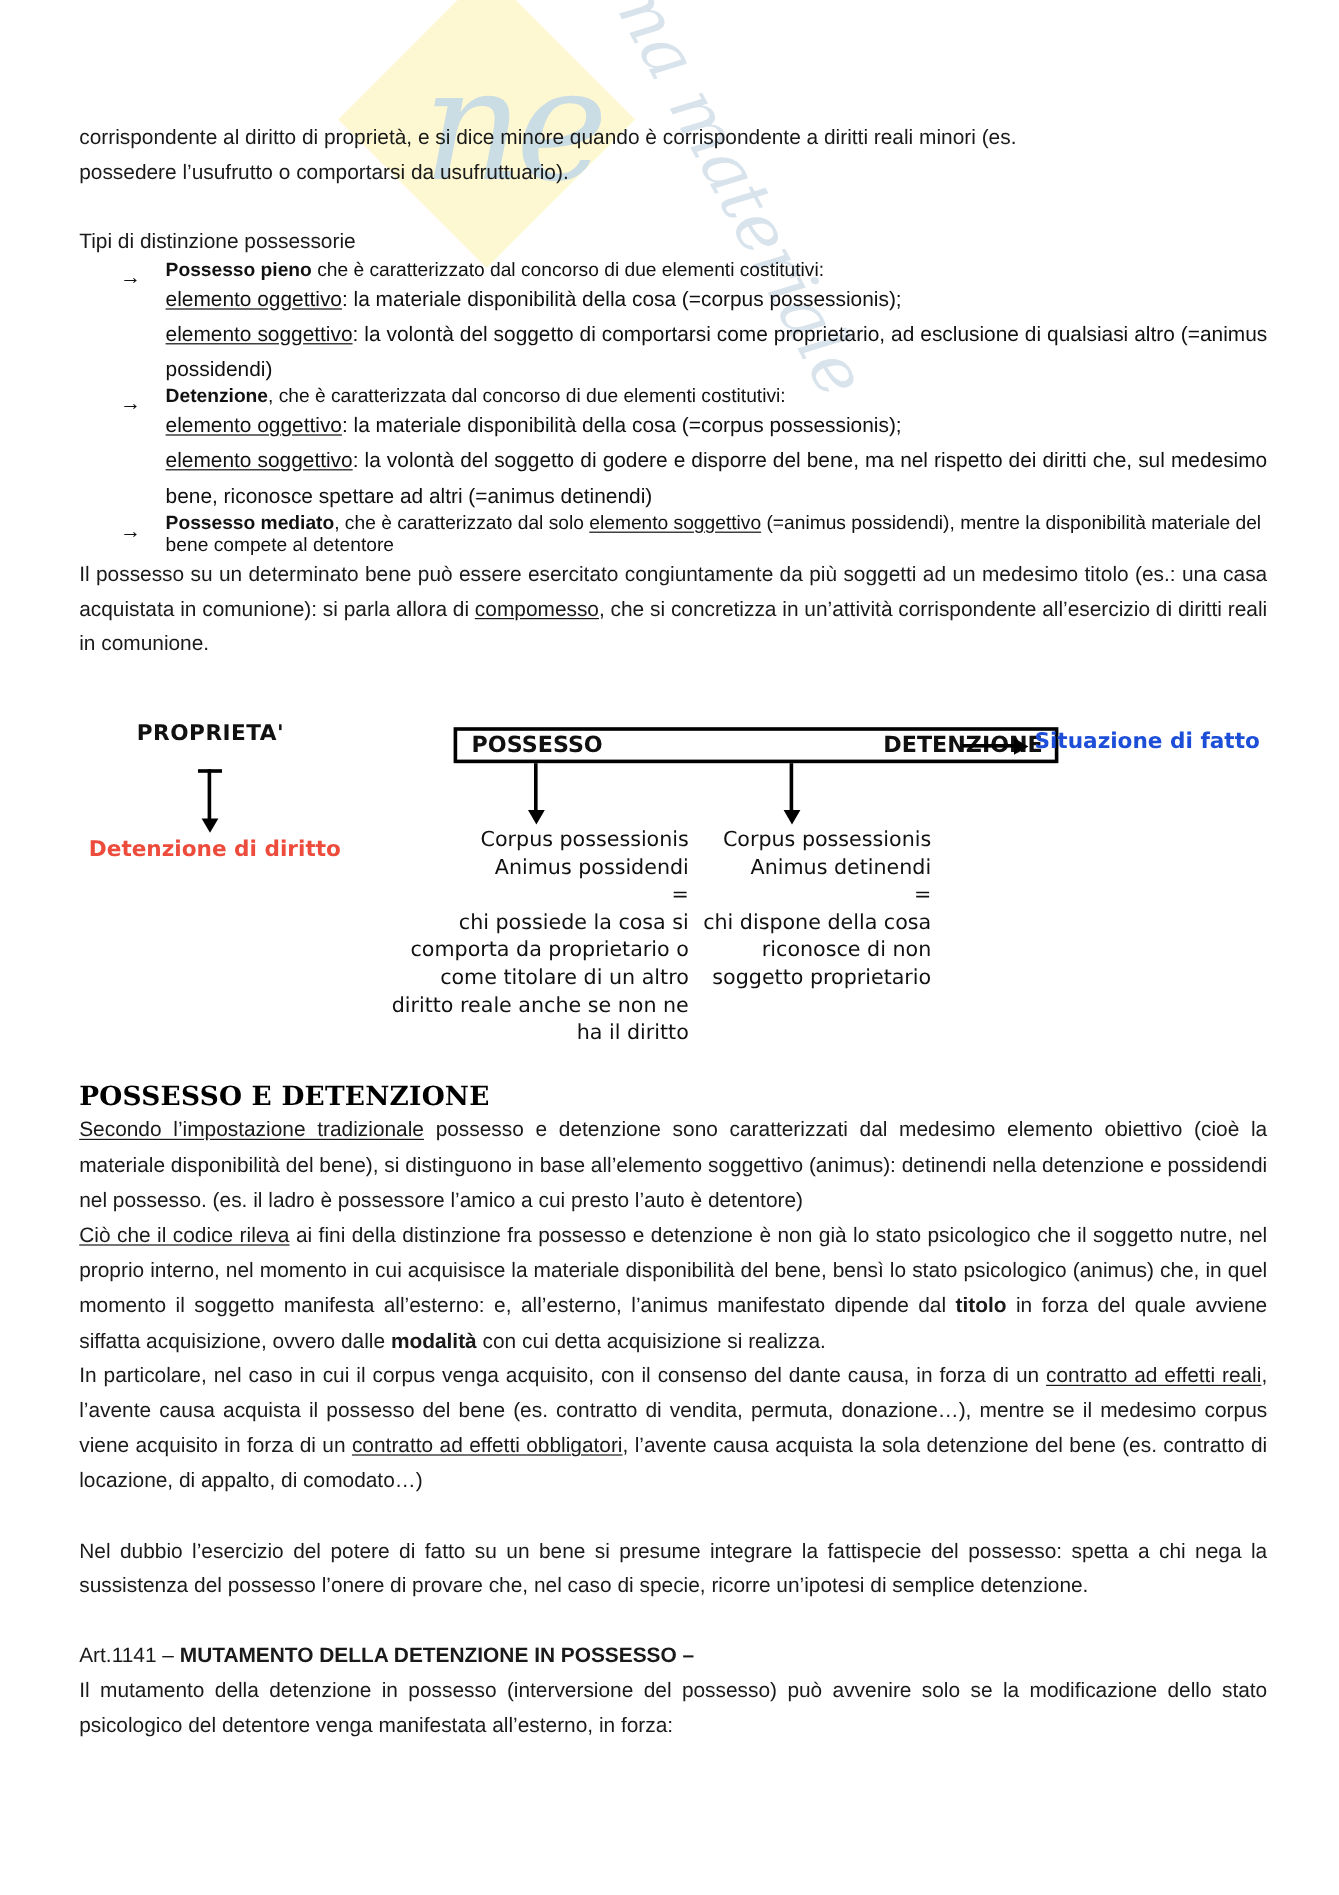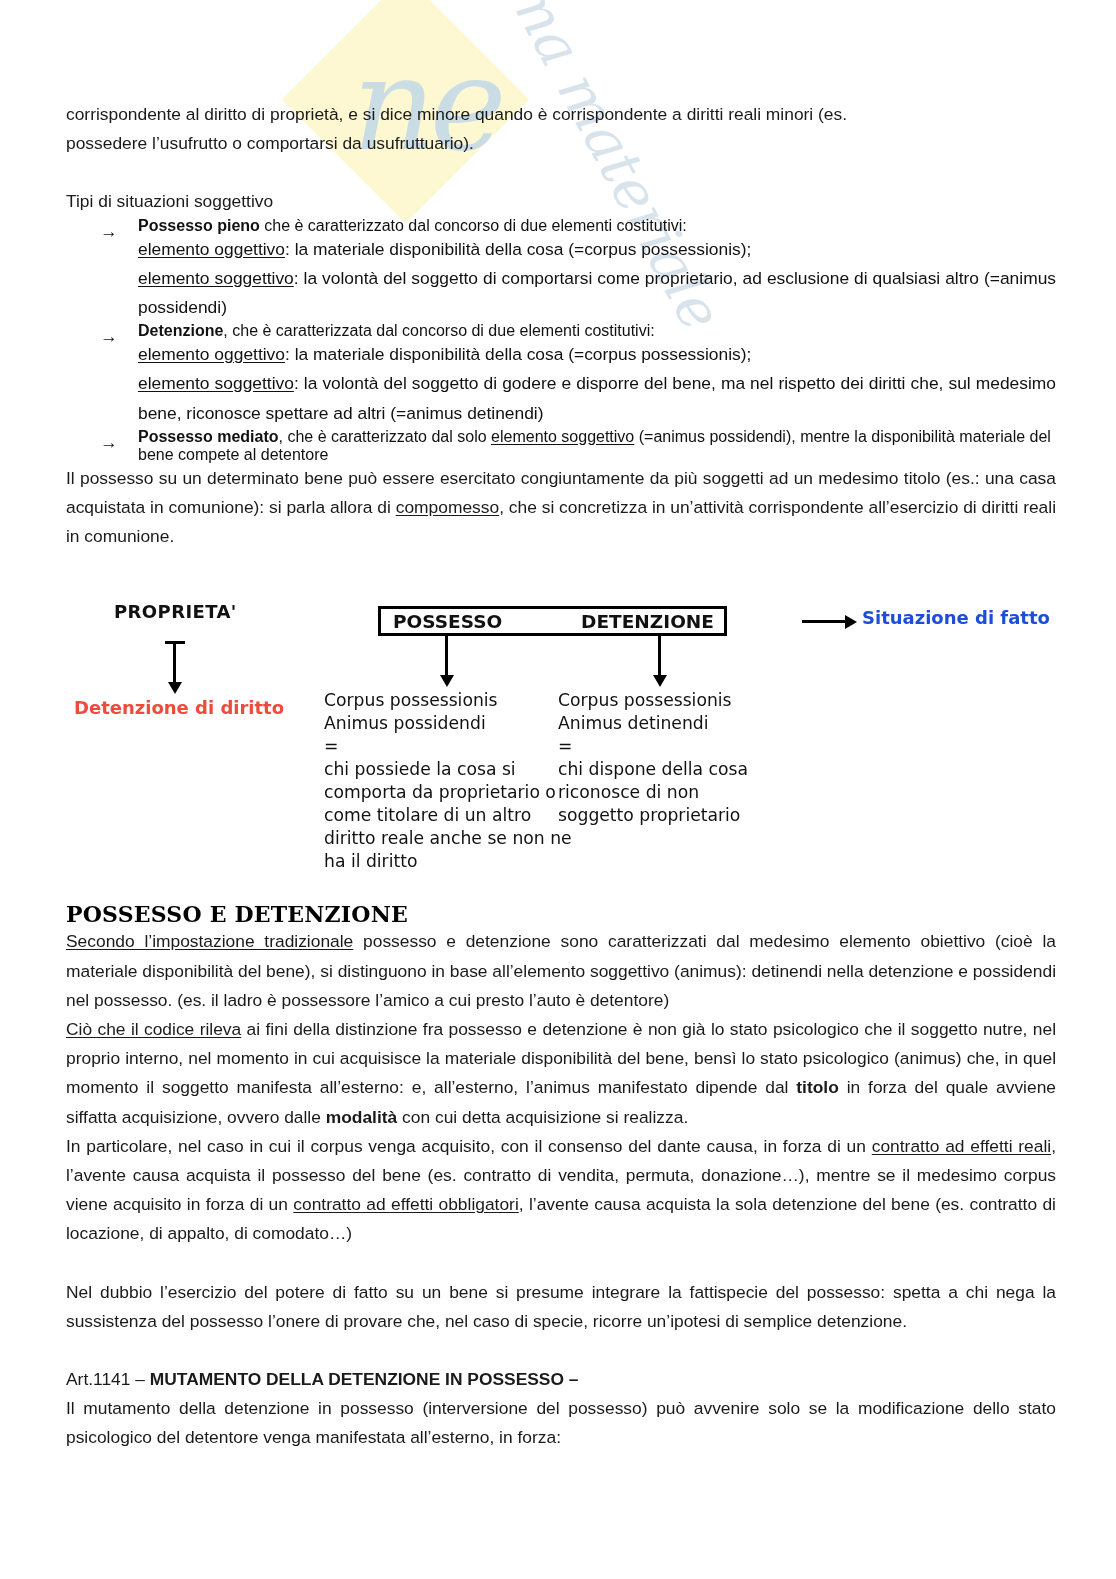--- a/index.html
+++ b/index.html
@@ -142,21 +142,21 @@
     position: absolute;
     font-family: "DejaVu Sans", sans-serif;
     font-weight: bold;
     font-size: 18.5px;
     top: 50%;
     transform: translateY(-50%);
     white-space: nowrap;
   }
   .d-col {
     position: absolute;
-    text-align: left;
+    text-align: right;
     font-family: "DejaVu Sans", sans-serif;
     font-size: 17.2px;
     line-height: 23px;
     color: #111;
   }
   .arrow-v {
     position: absolute;
     width: 3px;
     background: #000;
   }
@@ -212,21 +212,21 @@
     <div class="wm-script">ma materiale</div>
   </div>
 
   <div class="content">
 
     <p class="just"><span>corrispondente al diritto di proprietà, e si dice minore quando è corrispondente a diritti reali minori (es.</span></p>
     <p>possedere l’usufrutto o comportarsi da usufruttuario).</p>
 
     <div class="gap"></div>
 
-    <p>Tipi di situazioni soggettivo</p>
+    <p>Tipi di distinzione possessorie</p>
 
     <ul class="bullets">
 
       <li>
         <span class="arrow">→</span>
         <span class="just" style="display:block;">
           <span class="b">Possesso pieno</span><span> che è caratterizzato dal concorso di due elementi costitutivi:</span>
         </span>
         <span class="sub"><span class="u">elemento oggettivo</span><span>: la materiale disponibilità della cosa (=corpus possessionis);</span></span>
         <span class="sub just"><span class="u">elemento soggettivo</span><span>: la volontà del soggetto di comportarsi come proprietario, ad esclusione di qualsiasi altro (=animus possidendi)</span></span>
@@ -252,21 +252,21 @@
 
     <p class="just"><span>Il possesso su un determinato bene può essere esercitato congiuntamente da più soggetti ad un medesimo titolo (es.: una casa acquistata in comunione): si parla allora di </span><span class="u">compomesso</span><span>, che si concretizza in un’attività corrispondente all’esercizio di diritti reali in comunione.</span></p>
 
     <div class="diagram">
 
       <div class="d-label" style="left:48px; top:8px;">PROPRIETA'</div>
       <div class="arrow-cap" style="left:99px; top:48px; width:20px;"></div>
       <div class="arrow-v" style="left:107px; top:48px; height:42px;"></div>
       <div class="d-red" style="left:8px; top:104px; color:#ED4B3B;">Detenzione di diritto</div>
 
-      <div class="d-box" style="left:312px; top:13px; width:349px; height:30px;">
+      <div class="d-box" style="left:312px; top:13px; width:504px; height:30px;">
         <span class="bt" style="left:12px;">POSSESSO</span>
         <span class="bt" style="right:10px;">DETENZIONE</span>
       </div>
 
       <div class="arrow-h" style="left:736px; top:27px; width:44px;"></div>
       <div class="d-red" style="left:796px; top:14px; color:#1d4ed8;">Situazione di fatto</div>
 
       <div class="arrow-v" style="left:379px; top:43px; height:40px;"></div>
       <div class="arrow-v" style="left:592px; top:43px; height:40px;"></div>
 

